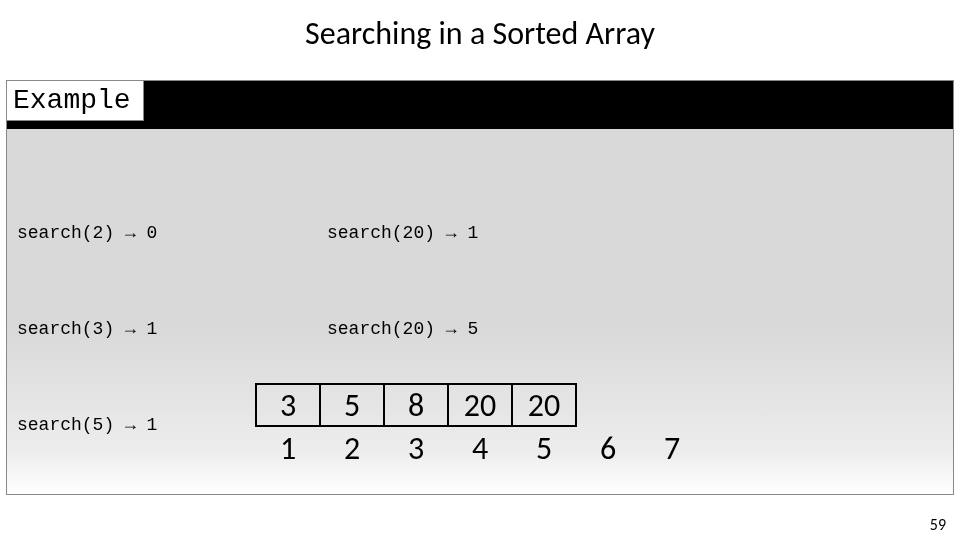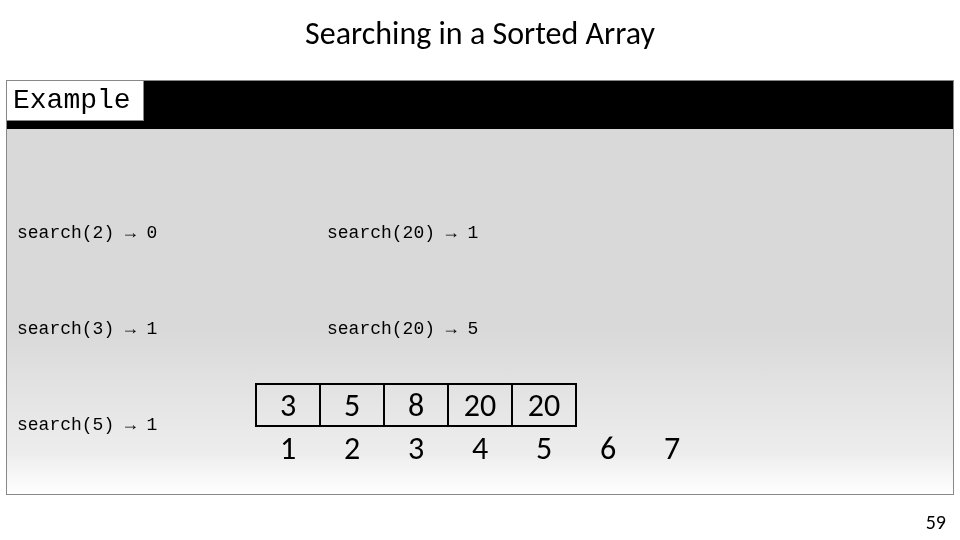--- a/index.html
+++ b/index.html
@@ -126,21 +126,21 @@
     padding-top: 2px;
     box-sizing: border-box;
   }
   .idx:first-child {
     margin-left: 0;
   }
   .page-num {
     position: absolute;
     right: 14px;
     bottom: 6px;
-    font-size: 20px;
+    font-size: 16px;
     font-family: "Calibri", "Segoe UI", Arial, sans-serif;
     color: #000;
   }
 </style>
 </head>
 <body>
 
 <div class="slide">
 
   <div class="title">Searching in a Sorted Array</div>

